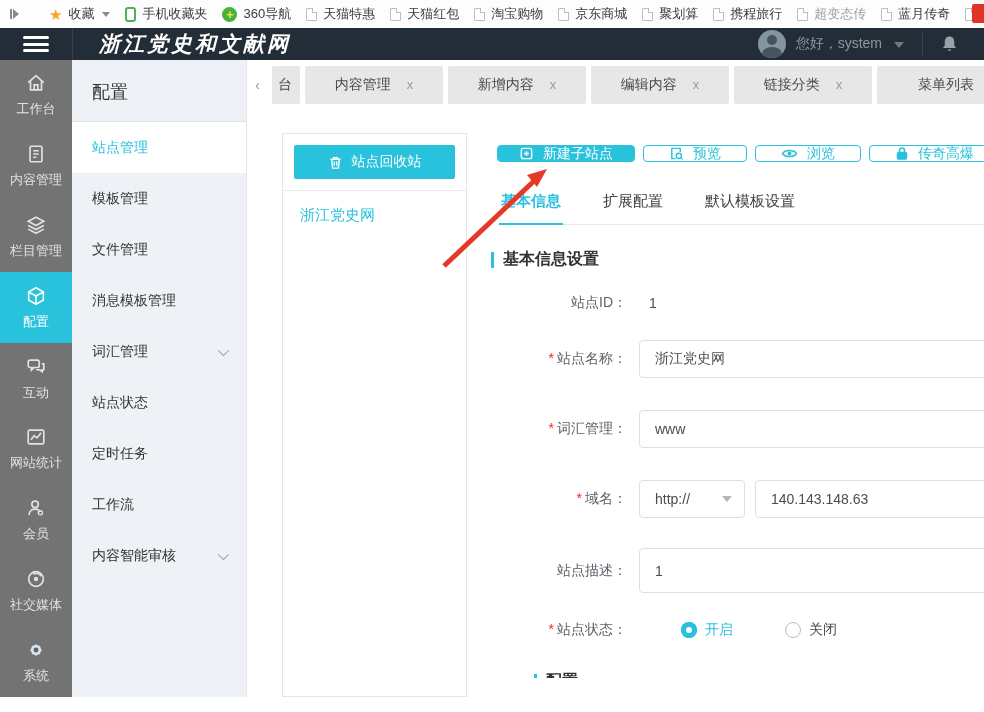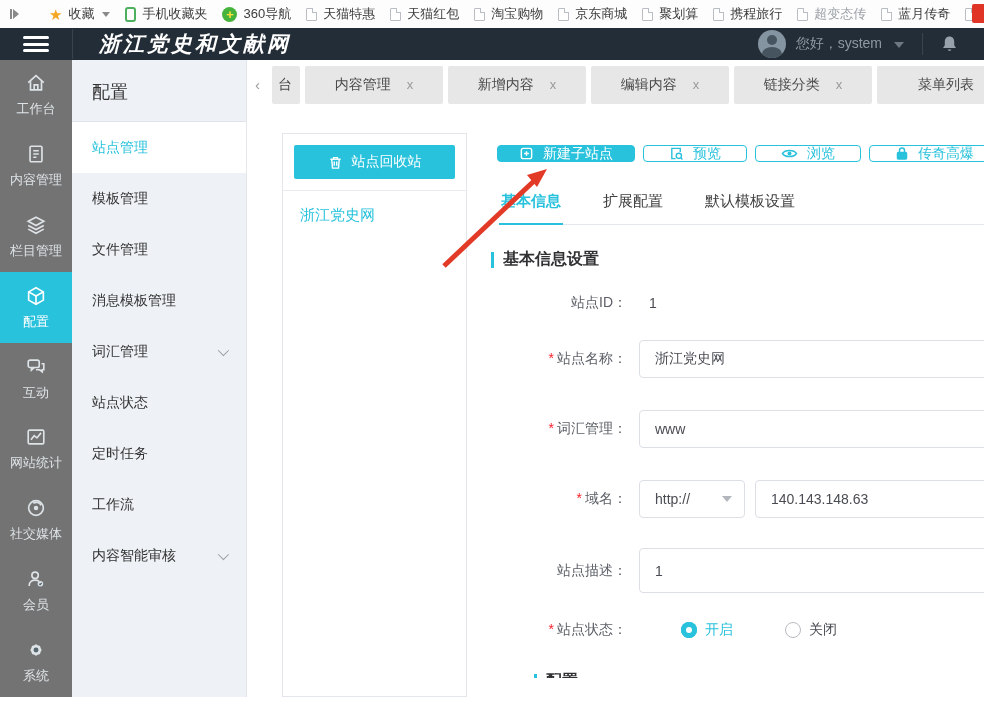--- a/index.html
+++ b/index.html
@@ -251,34 +251,34 @@
       </div>
       <div class="side-item">
         <svg width="22" height="22" viewBox="0 0 24 24" fill="none" stroke="currentColor" stroke-width="1.8">
             <rect x="3.5" y="4.5" width="17" height="15" rx="1.5"></rect>
             <path d="M6.5 15 L10 10.5 L13 13 L17.5 7.5"></path>
           </svg>
         <span>网站统计</span>
       </div>
       <div class="side-item">
         <svg width="22" height="22" viewBox="0 0 24 24" fill="none" stroke="currentColor" stroke-width="1.8">
-            <circle cx="12" cy="12" r="8"></circle>
-            <circle cx="12" cy="12" r="2.4" fill="currentColor" stroke="none"></circle>
-            <path d="M17.5 9 A6 6 0 0 0 9 6.8"></path>
-          </svg>
-        <span>社交媒体</span>
-      </div>
-      <div class="side-item">
-        <svg width="22" height="22" viewBox="0 0 24 24" fill="none" stroke="currentColor" stroke-width="1.8">
             <circle cx="11" cy="8" r="3.5"></circle>
             <path d="M4.5 19.5 C4.5 14.8 8 13.3 11 13.3 C12.6 13.3 14.2 13.7 15.4 14.6"></path>
             <circle cx="16.8" cy="17.2" r="3" fill="currentColor" stroke="none"></circle>
             <path d="M15.6 17.2 l0.9 0.9 l1.7 -1.8" stroke="#57666f" stroke-width="1.4"></path>
           </svg>
         <span>会员</span>
+      </div>
+      <div class="side-item">
+        <svg width="22" height="22" viewBox="0 0 24 24" fill="none" stroke="currentColor" stroke-width="1.8">
+            <circle cx="12" cy="12" r="8"></circle>
+            <circle cx="12" cy="12" r="2.4" fill="currentColor" stroke="none"></circle>
+            <path d="M17.5 9 A6 6 0 0 0 9 6.8"></path>
+          </svg>
+        <span>社交媒体</span>
       </div>
       <div class="side-item">
         <svg width="22" height="22" viewBox="0 0 24 24">
             <g fill="currentColor">
               <rect x="7.2" y="7.2" width="9.6" height="9.6" rx="1.8"></rect>
               <rect x="7.2" y="7.2" width="9.6" height="9.6" rx="1.8" transform="rotate(45 12 12)"></rect>
             </g>
             <circle cx="12" cy="12" r="2.7" fill="#57666f"></circle>
           </svg>
         <span>系统</span>

